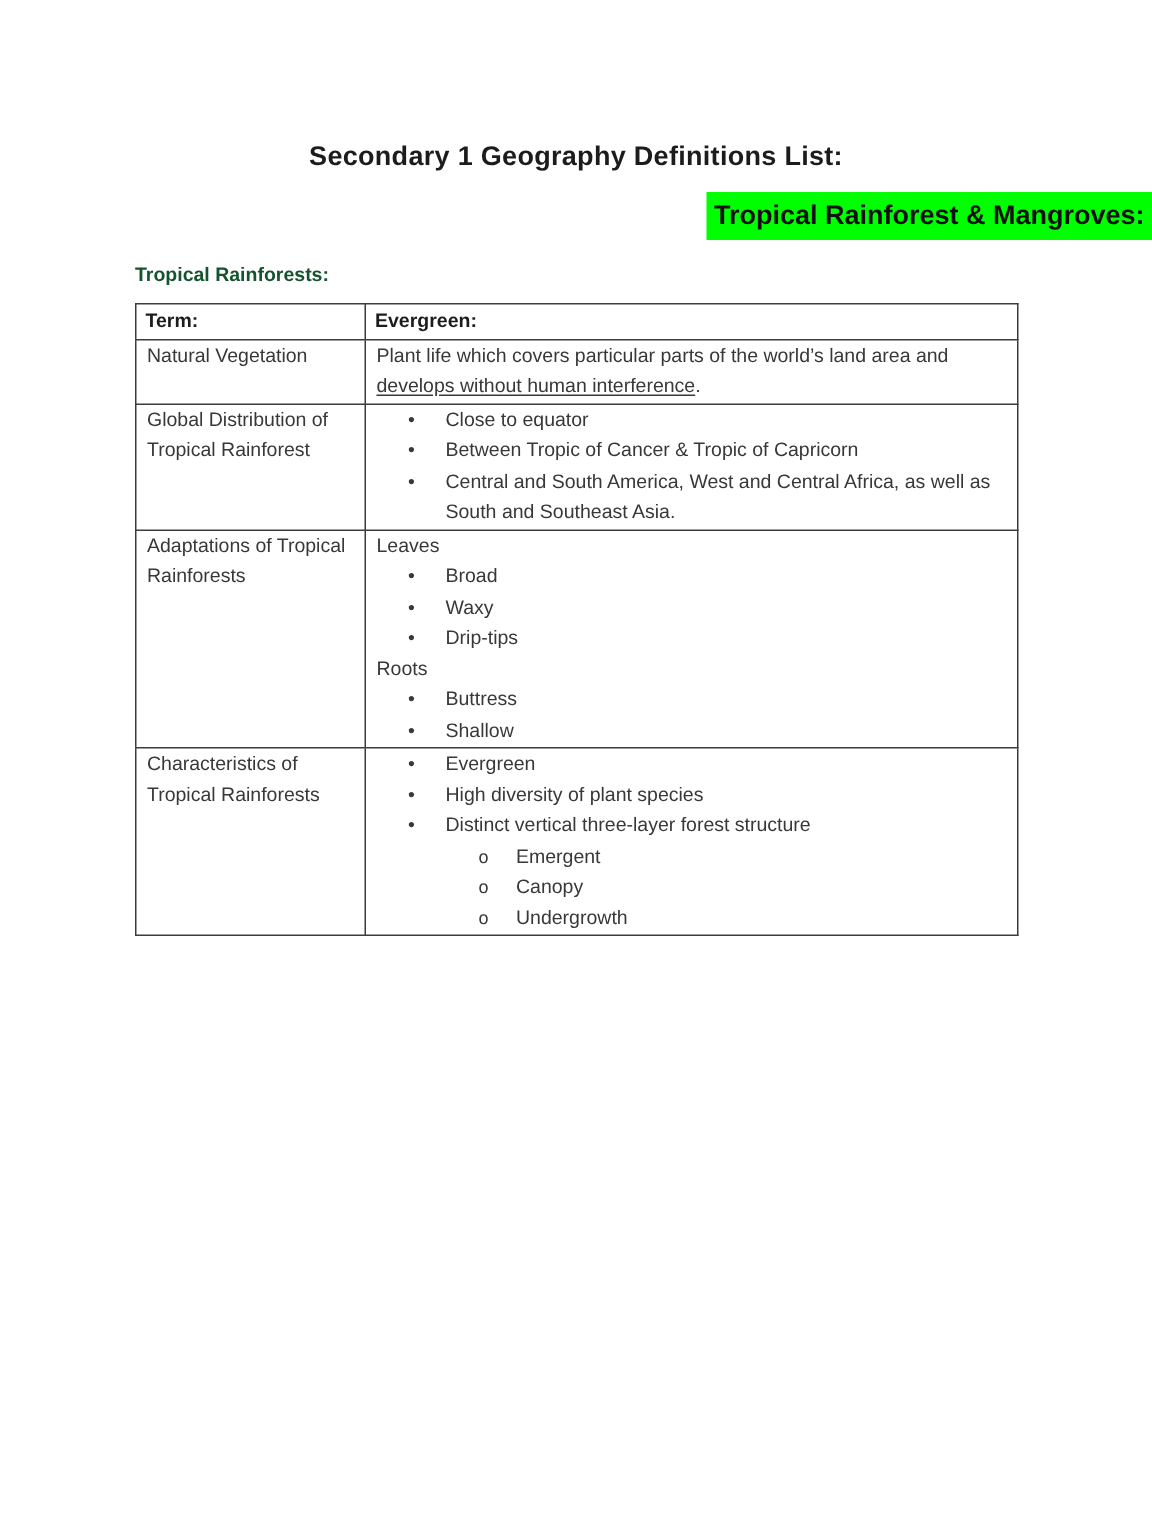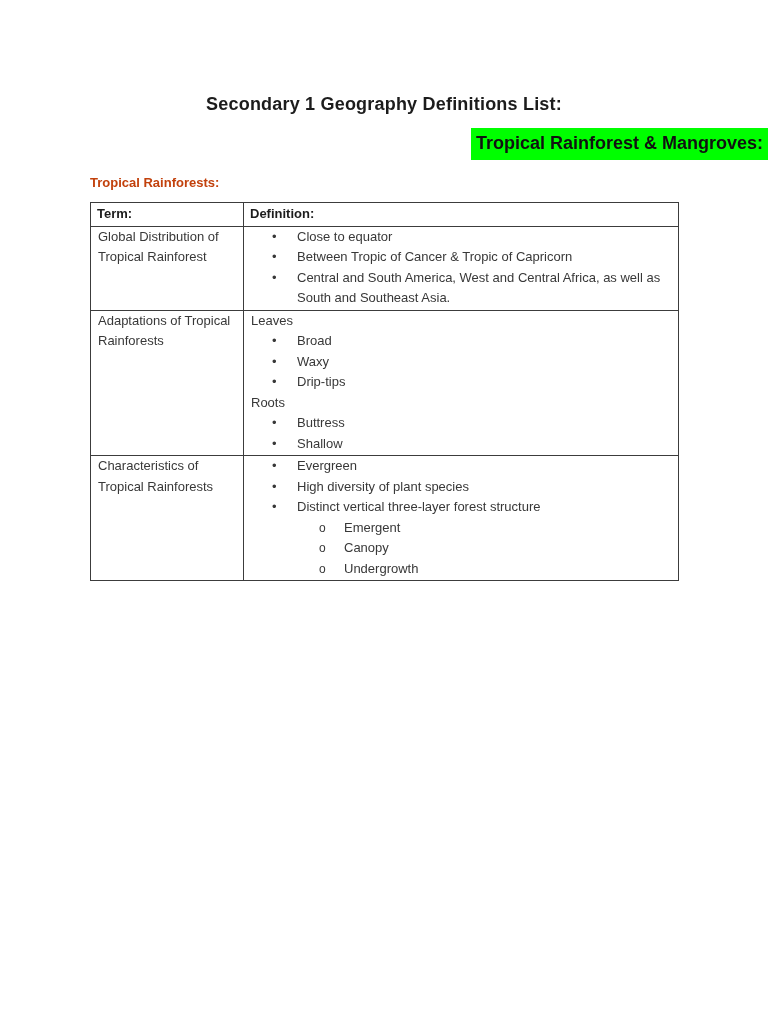--- a/index.html
+++ b/index.html
@@ -34,21 +34,21 @@
   }
   .doc-subtitle .hl {
     display: inline-block;
     padding: 5px 5px 6px 5px;
     background: #00ff00; 
   }
   .section-heading {
     margin: 15px 0 0 90px;
     font-size: 13px;
     font-weight: bold;
-    color: #c2410c;
+    color: #14532d;
   }
   table.def-table {
     margin: 12px 0 0 90px;
     width: 588px;
     border-collapse: collapse;
     table-layout: fixed;
     font-size: 13px;
     line-height: 20.5px;
     color: #383838;
   }
@@ -86,24 +86,30 @@
   <div class="section-heading">Tropical Rainforests:</div>
 
   <table class="def-table">
     <colgroup>
       <col style="width:153px">
       <col style="width:435px">
     </colgroup>
     <thead>
       <tr>
         <th>Term:</th>
-        <th>Definition:</th>
+        <th>Evergreen:</th>
       </tr>
     </thead>
     <tbody id="table-body">
+        <tr>
+          <td>Natural Vegetation</td>
+          <td>
+            <div><span>Plant life which covers particular parts of the world’s land area and </span><span class="u">develops without human interference</span><span>.</span></div>
+          </td>
+        </tr>
         <tr>
           <td>Global Distribution of Tropical Rainforest</td>
           <td>
             <div class="li lvl1">
               <span class="marker">•</span>
               <span>Close to equator</span>
             </div>
             <div class="li lvl1">
               <span class="marker">•</span>
               <span>Between Tropic of Cancer &amp; Tropic of Capricorn</span>

